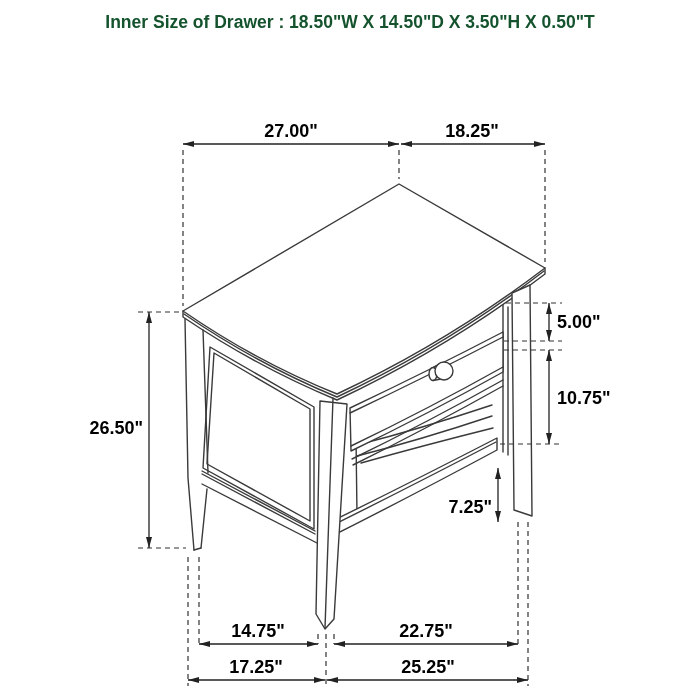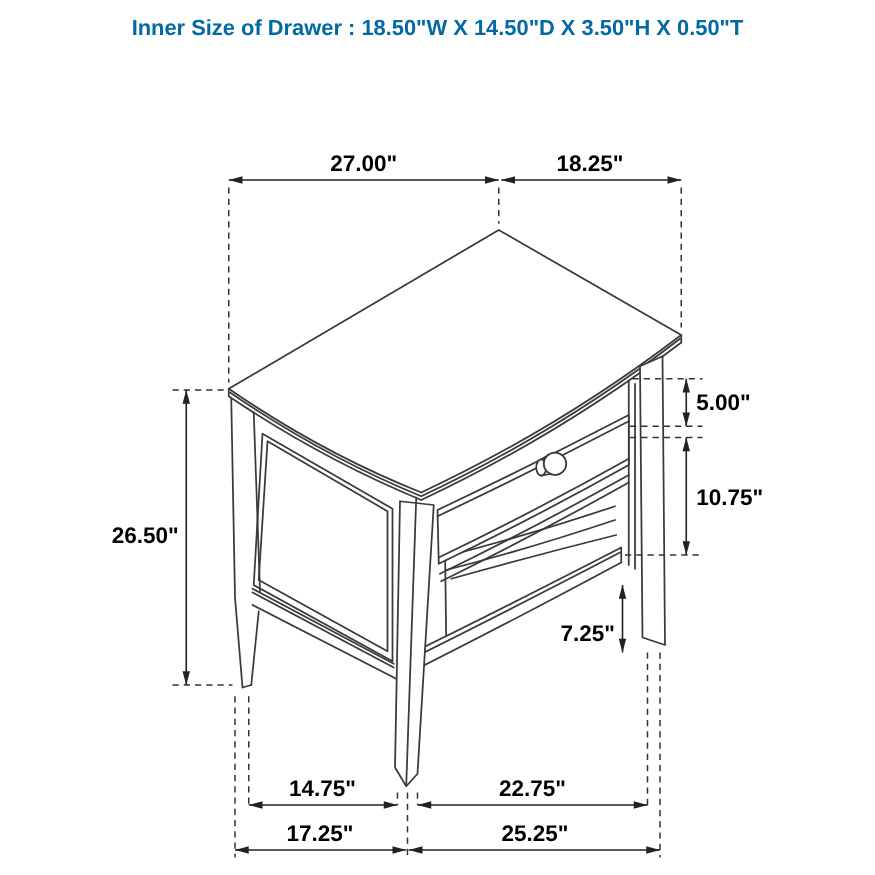--- a/index.html
+++ b/index.html
@@ -1,19 +1,19 @@
 <!DOCTYPE html>
 <html><head>
 <meta charset="utf-8">
 <style>
   html,body{margin:0;padding:0;background:#ffffff;}
   .stage{position:relative;width:700px;height:700px;background:#ffffff;overflow:hidden;
          font-family:"Liberation Sans", sans-serif;}
   .title{position:absolute;top:12px;left:0;width:700px;text-align:center;
-         font-size:17.5px;font-weight:bold;color:#0369a1;}
+         font-size:17.5px;font-weight:bold;color:#14532d;}
   svg{position:absolute;left:0;top:0;}
   .fline{stroke:#3a3a3a;stroke-width:1.4;fill:none;stroke-linejoin:round;stroke-linecap:round;}
   .ffill{stroke:#3a3a3a;stroke-width:1.4;fill:#ffffff;stroke-linejoin:round;}
   .dash{stroke:#333333;stroke-width:1.2;fill:none;stroke-dasharray:5 4;}
   .dim{stroke:#222222;stroke-width:1.3;fill:none;}
   .dimtext{font-family:"Liberation Sans", sans-serif;font-size:18px;font-weight:bold;fill:#000;}
 </style>
 </head>
 <body>
 

